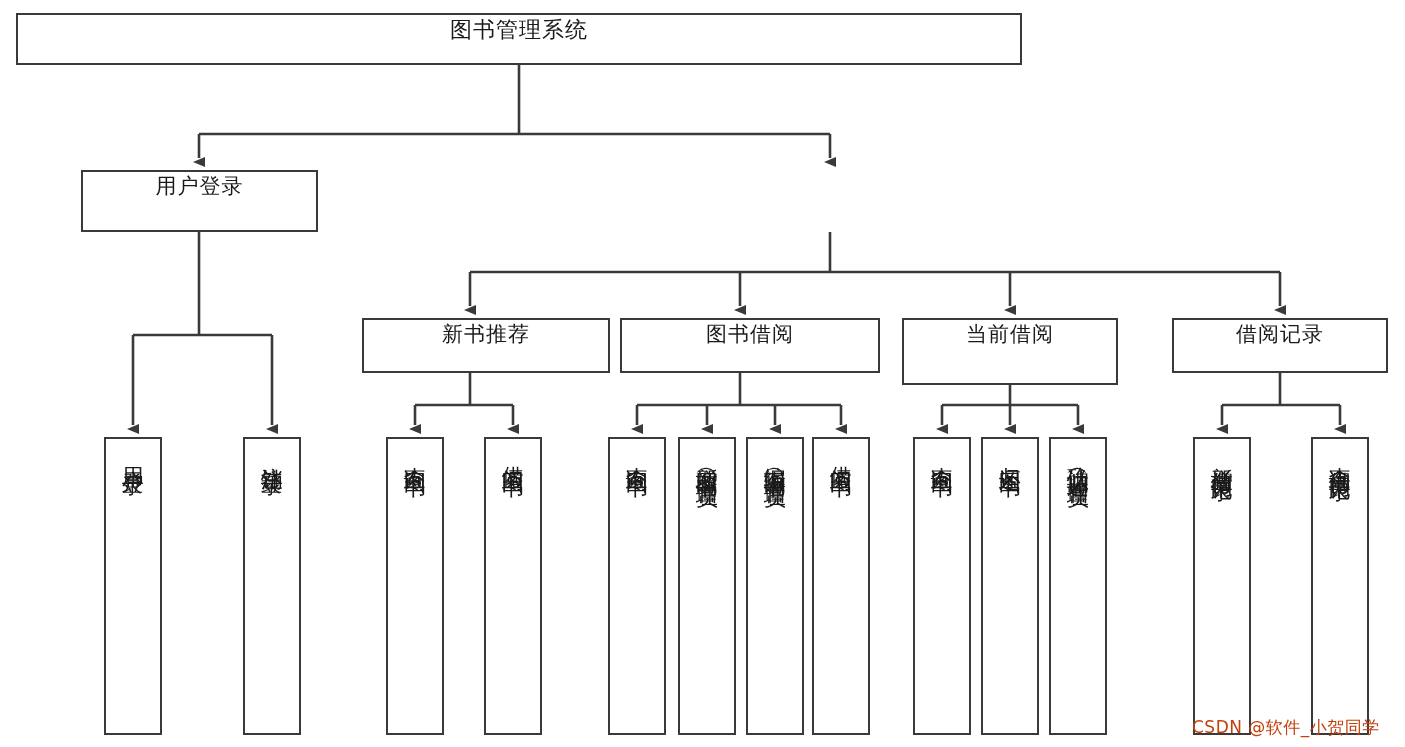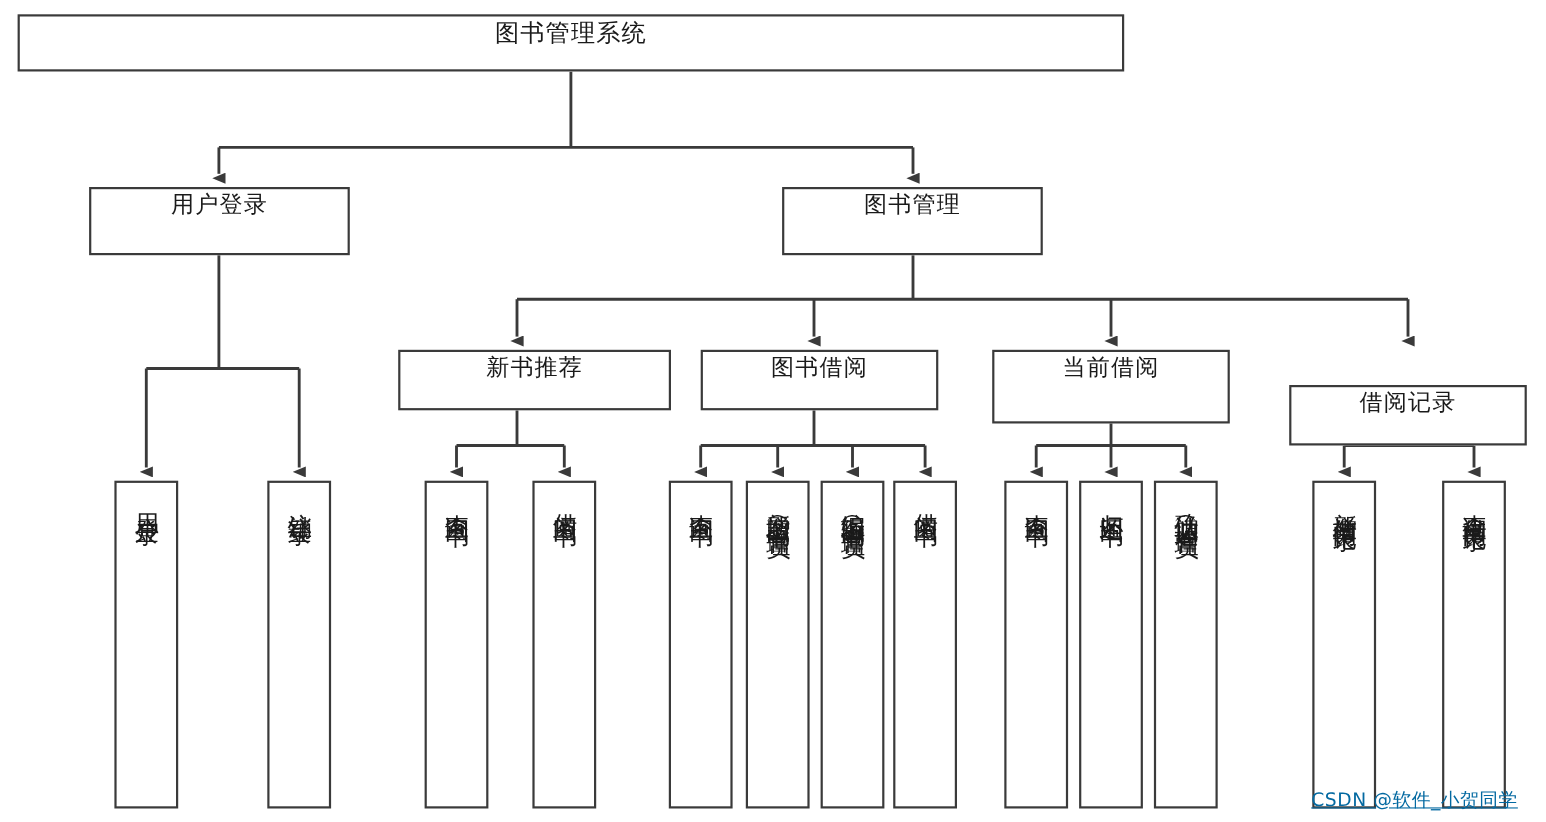--- a/index.html
+++ b/index.html
@@ -48,24 +48,23 @@
     text-orientation: upright;
     font-size: 22px;
     line-height: 1.06;
     letter-spacing: 3px;
     white-space: nowrap;
     text-align: center;
   }
   .watermark {
     position: absolute;
     font-size: 17px;
-    color: #0369a1;
+    color: #c2410c;
     white-space: nowrap;
     letter-spacing: 0.5px;
-    text-decoration: underline;
   }
 </style>
 </head>
 <body>
 
 <div id="canvas">
 
   <svg id="edges" viewBox="0 0 1405 747" xmlns="http://www.w3.org/2000/svg">
     <defs>
       <marker id="arrow" markerWidth="10" markerHeight="12" refX="1" refY="6" orient="auto" markerUnits="userSpaceOnUse">
@@ -117,37 +116,34 @@
   </svg>
 
   <div class="node node-h node-root" style="left:16px; top:13px; width:1006px; height:52px;">
     <span class="node-label">图书管理系统</span>
   </div>
 
   <div class="node node-h" style="left:81px; top:170px; width:237px; height:62px;">
     <span class="node-label">用户登录</span>
   </div>
 
-  <div class="node node-h" style="left:711px; top:170px; width:237px; height:62px;">
-    <span class="node-label">图书管理</span>
-  </div>
 
   <div class="node node-h" style="left:362px; top:318px; width:248px; height:55px;">
     <span class="node-label">新书推荐</span>
   </div>
 
-  <div class="node node-h" style="left:637px; top:318px; width:216px; height:55px;">
+  <div class="node node-h" style="left:620px; top:318px; width:260px; height:55px;">
     <span class="node-label">图书借阅</span>
   </div>
 
   <div class="node node-h" style="left:902px; top:318px; width:216px; height:67px;">
     <span class="node-label">当前借阅</span>
   </div>
 
-  <div class="node node-h" style="left:1172px; top:318px; width:216px; height:55px;margin-top:32px;">
+  <div class="node node-h" style="left:1172px; top:318px; width:216px; height:55px;">
     <span class="node-label">借阅记录</span>
   </div>
 
   <div class="node node-v" style="left:104px; top:437px; width:58px; height:298px;">
     <span class="node-label">用户登录</span>
   </div>
 
   <div class="node node-v" style="left:243px; top:437px; width:58px; height:298px;">
     <span class="node-label">注销登录</span>
   </div>

